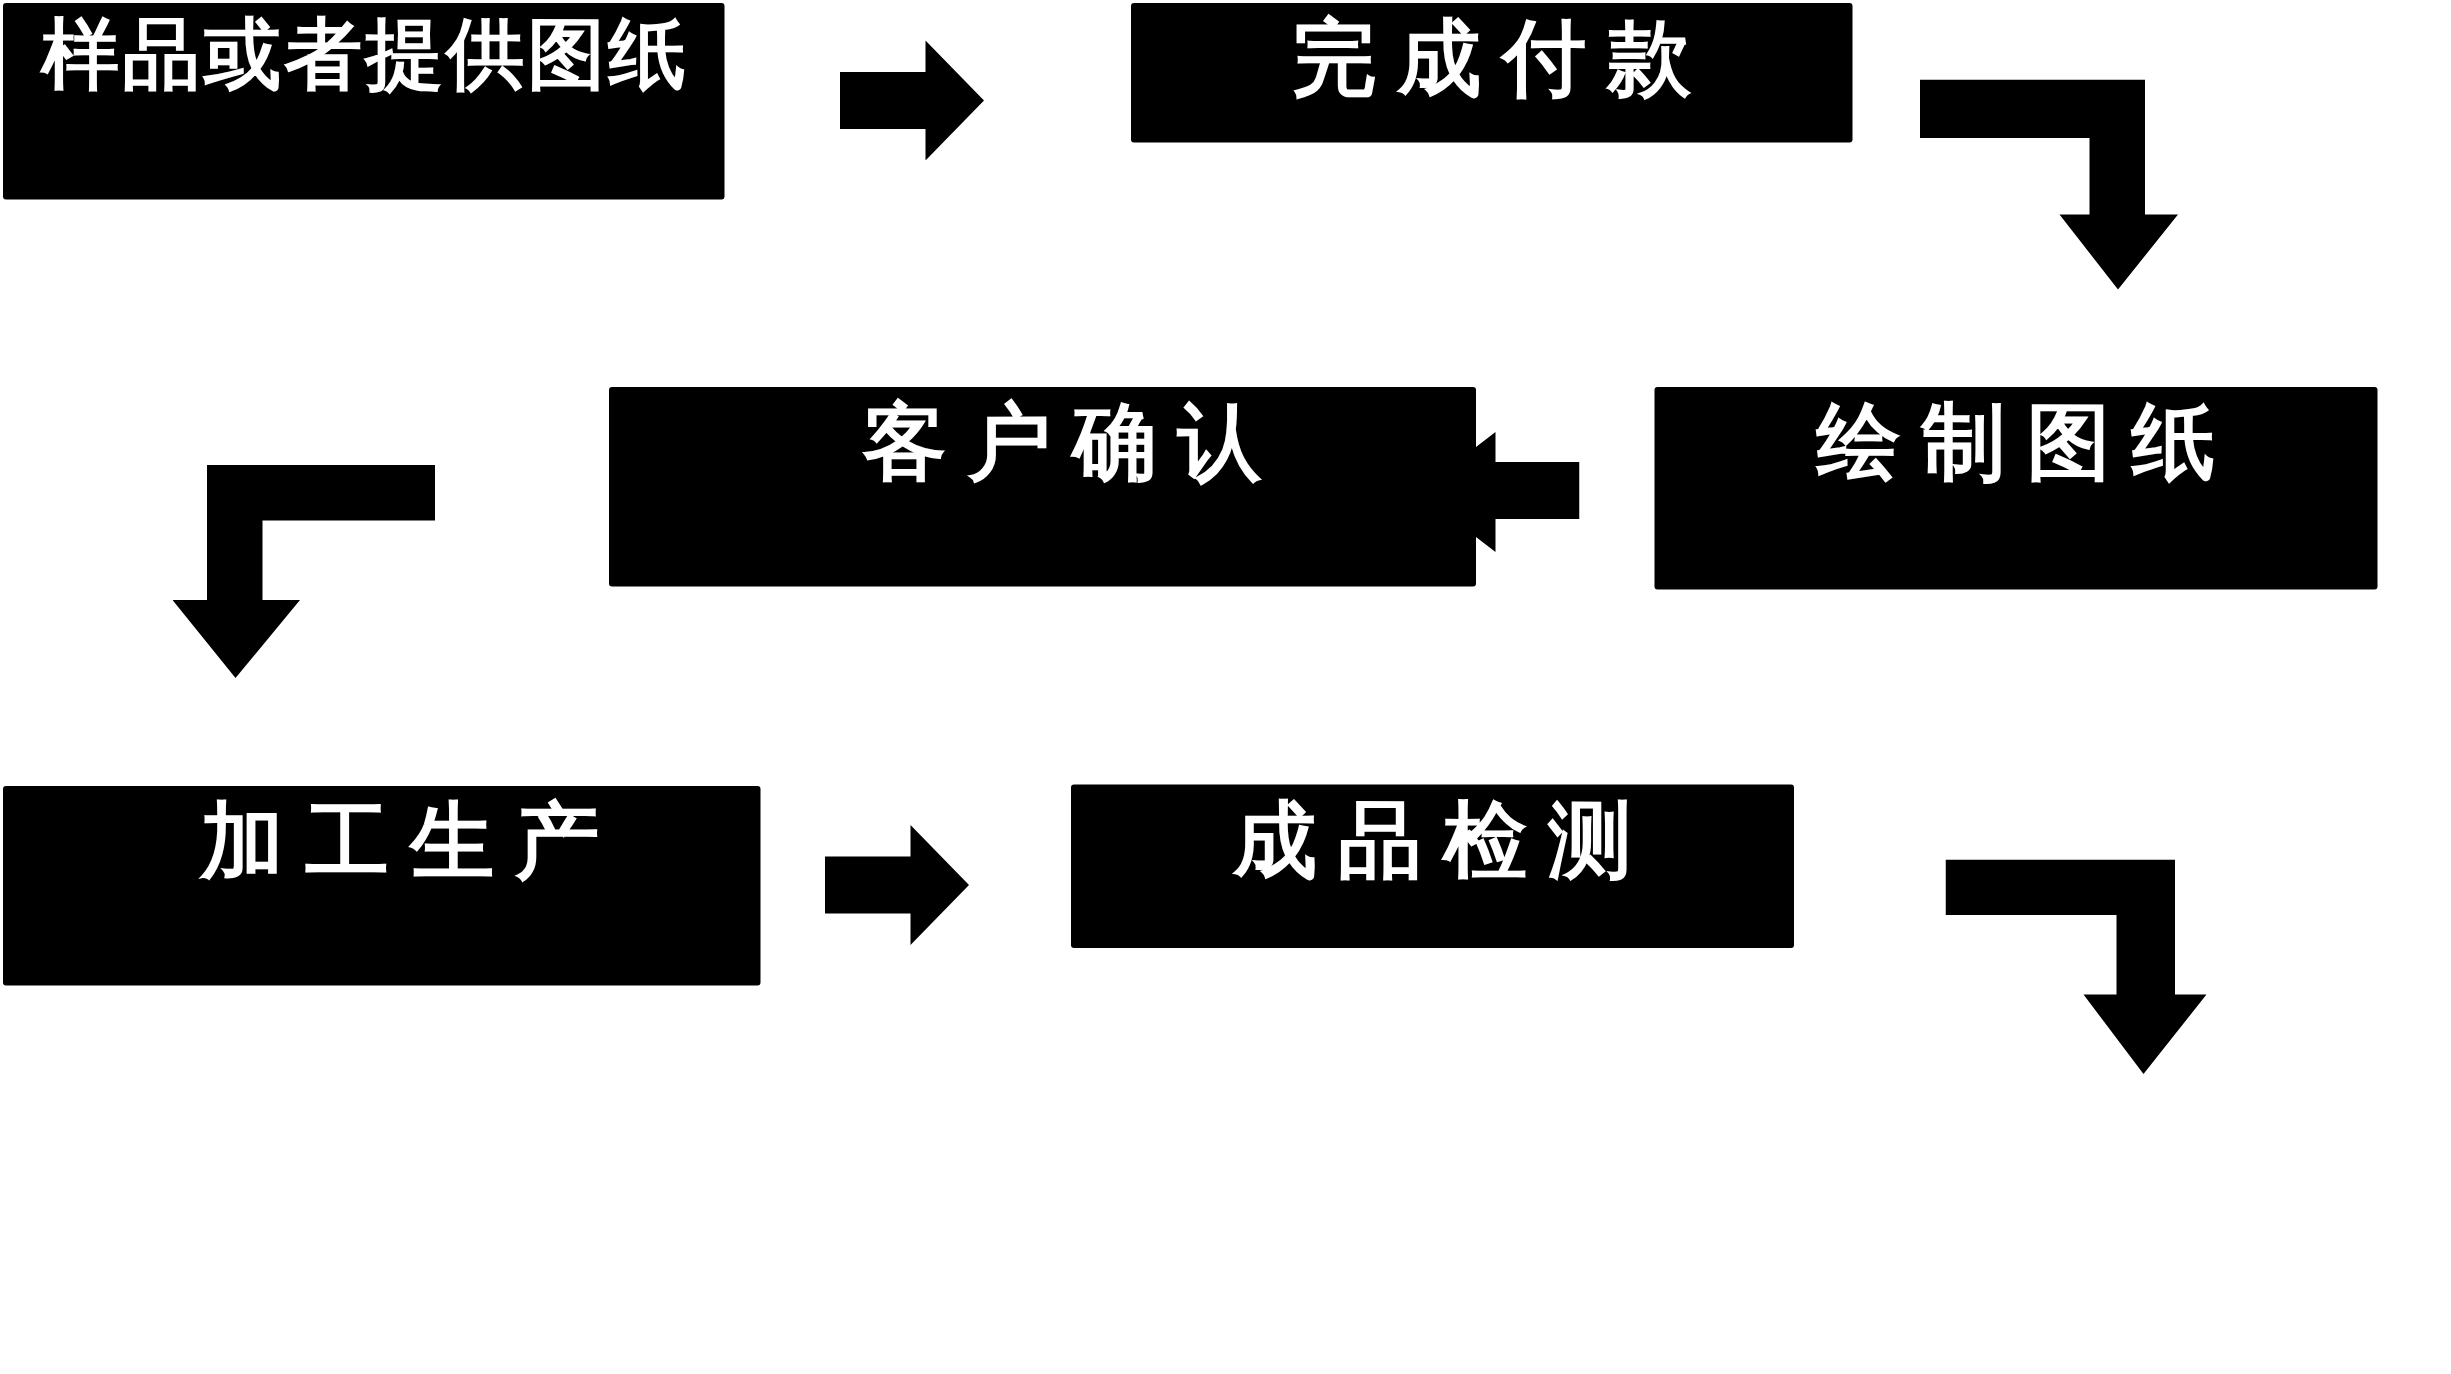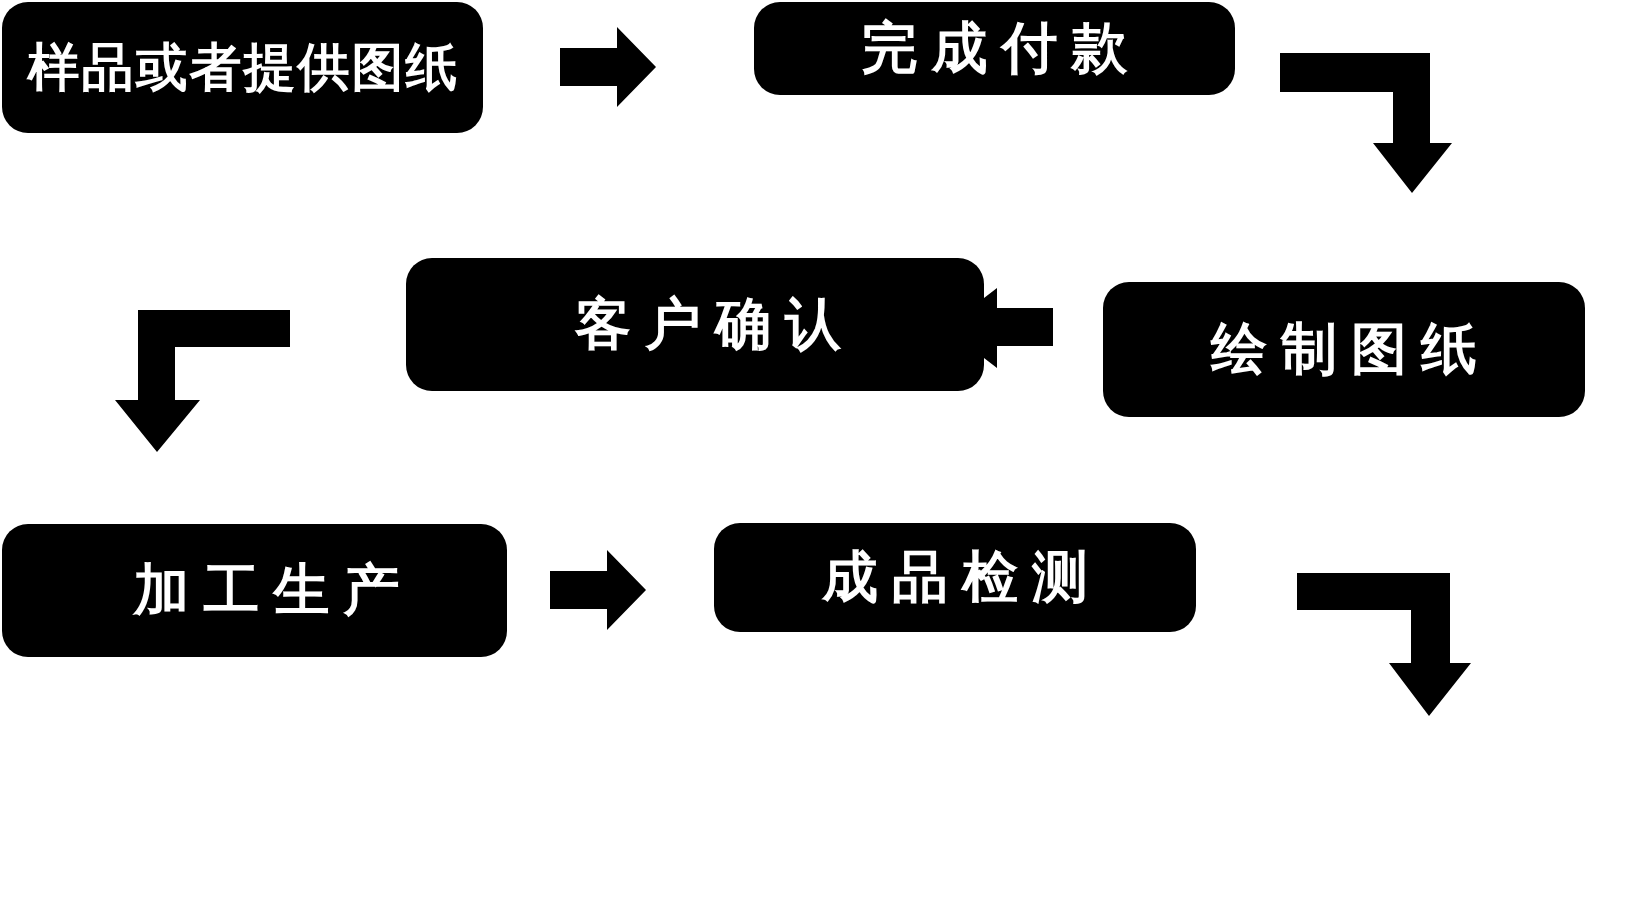--- a/index.html
+++ b/index.html
@@ -8,40 +8,39 @@
     width:1634px;
     height:916px;
     background:#ffffff;
     overflow:hidden;
     font-family:"Liberation Sans","DejaVu Sans",sans-serif;
   }
   .node{
     position:absolute;
     background:#000000;
     color:#ffffff;
-    border-radius:26px;
+    border-radius:2px;
     display:flex;
-    align-items:center;
     justify-content:center;
     font-weight:bold;
     text-align:center;
     white-space:nowrap;
   }
   
   .ls14 span{letter-spacing:14px;margin-right:-14px;display:inline-block;}
   .ls2  span{letter-spacing:2px; margin-right:-2px; display:inline-block;}
   .f52{font-size:52px;}
   .f56{font-size:56px;}
   .arrow{position:absolute;}
   .arrow svg{display:block;}
 
   
   #node-1{left:2px;   top:2px;   width:481px; height:131px;}
   #node-2{left:742px; top:2px;   width:481px; height:93px;margin-left:12px;}
-  #node-3{left:1103px;top:258px; width:482px; height:135px;margin-top:24px;}
+  #node-3{left:1103px;top:258px; width:482px; height:135px;}
   #node-4{left:406px; top:258px; width:552px; height:133px;padding-left:26px;}
   #node-5{left:2px;   top:524px; width:481px; height:133px;padding-left:24px;}
   #node-6{left:714px; top:523px; width:482px; height:109px;}
   #node-7{left:1152px;top:783px; width:474px; height:125px;}
 
   
   #arrow-1{left:560px; top:27px;}
   #arrow-2{left:1280px;top:53px;}
   #arrow-3{left:945px; top:288px;}
   #arrow-4{left:115px; top:310px;}

